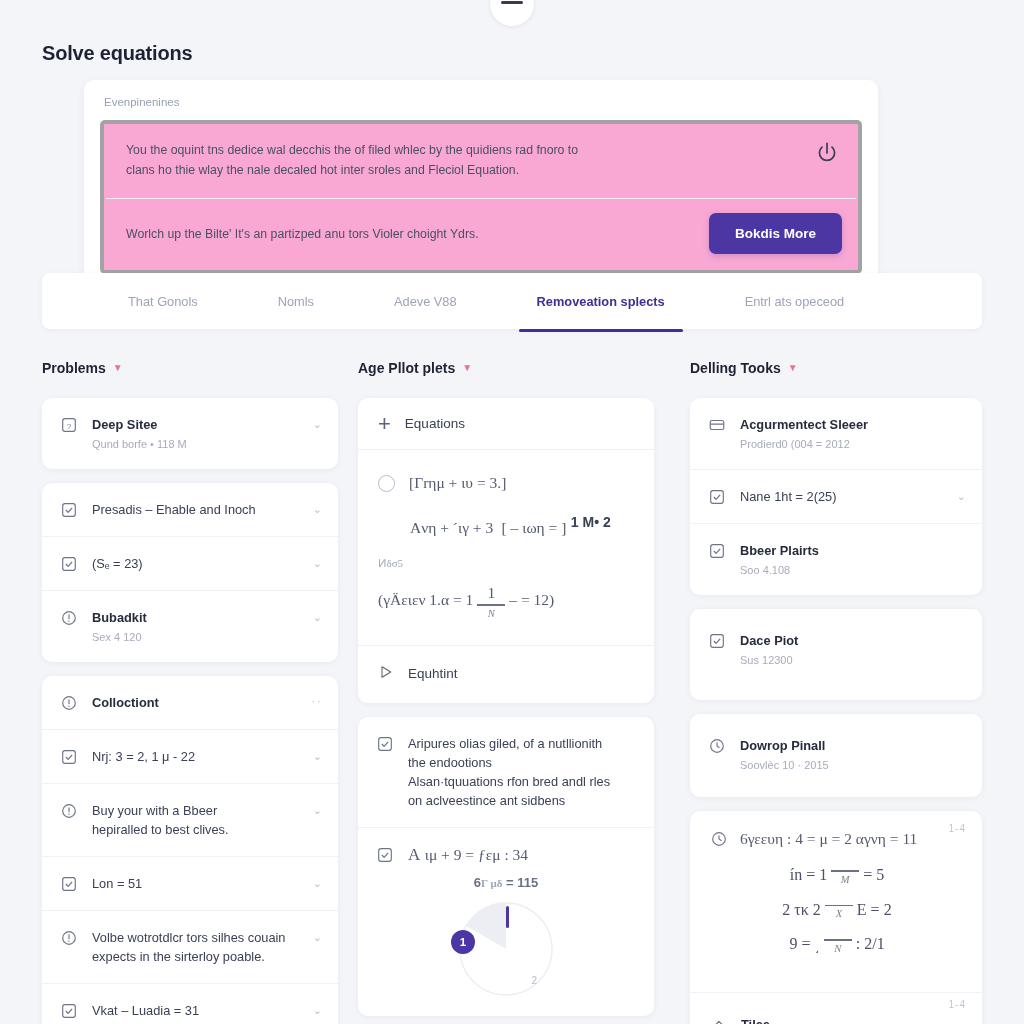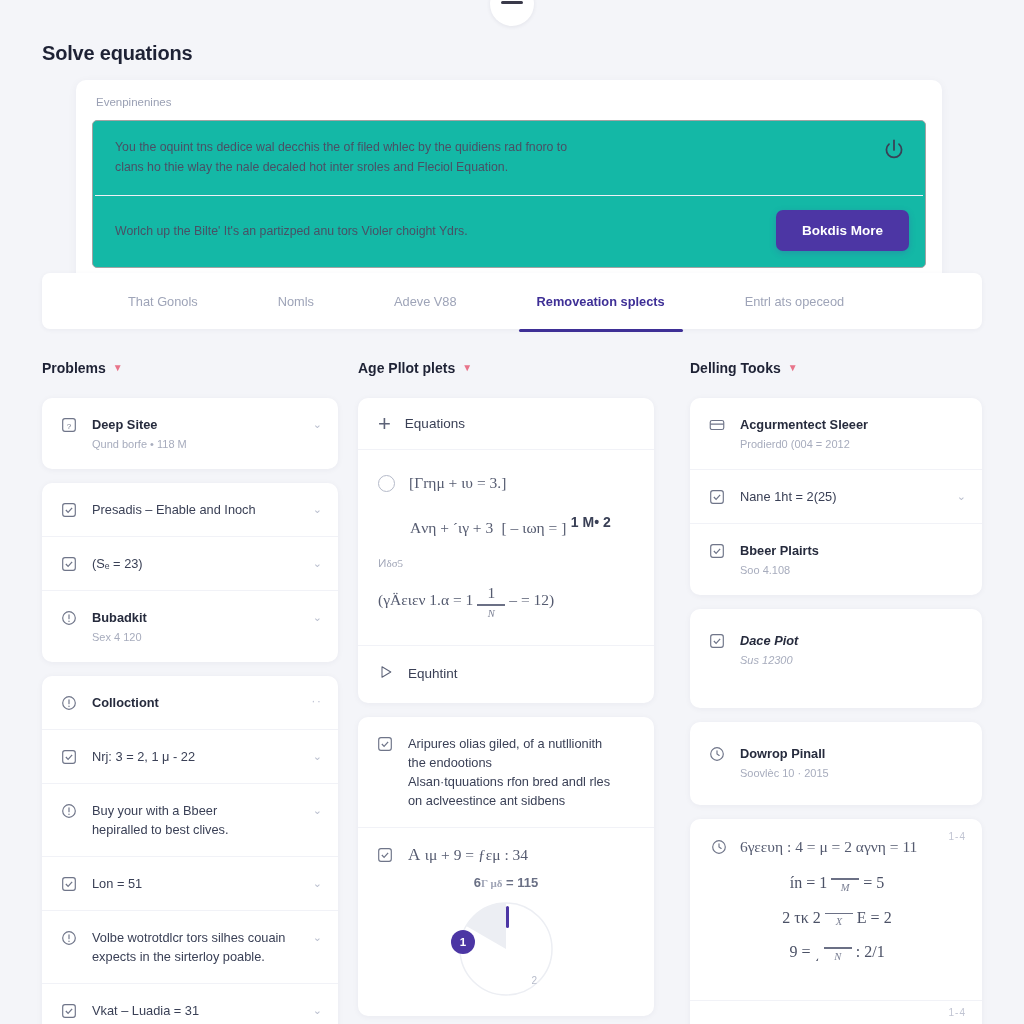--- a/index.html
+++ b/index.html
@@ -22,27 +22,27 @@
   .top-pill .bar { width: 22px; height: 3px; background: #3a3a4a; border-radius: 2px; margin-bottom: 22px; }
 
   
   .page-title {
     position: absolute; left: 42px; top: 42px;
     font-size: 20px; font-weight: bold; letter-spacing: -.2px; color: #1e2235;
   }
 
   
   .banner {
-    position: absolute; left: 76px; top: 80px; width: 866px;
+    position: absolute; left: 84px; top: 80px; width: 794px;
     background: #ffffff; border-radius: 10px;
     box-shadow: 0 2px 10px rgba(40,40,80,.05);
     padding: 14px 16px 16px 16px;
   }
   .banner-label { font-size: 11.5px; color: #9aa0b4; padding: 2px 4px 12px 4px; }
-  .banner-inner { border: 1px solid #a3a3a3; border-radius: 5px; background:#14b8a6; }
+  .banner-inner { border: 4px solid #a3a3a3; border-radius: 5px; background:#f9a8d4; }
   .banner-row1 { display: flex; align-items: flex-start; padding: 16px 18px 18px 22px; gap: 14px; }
   .banner-text { flex: 1; font-size: 12.3px; line-height: 20px; color: #495065; }
   .power-icon { width: 26px; height: 26px; flex: none; color: #3b3f55; }
   .banner-div { height: 1px; background: #eef0f5; margin: 0 2px; }
   .banner-row2 { display: flex; align-items: center; padding: 14px 16px 16px 22px; gap: 14px; min-height: 66px; }
   .banner-note { flex: 1; font-size: 12.3px; color: #495065; }
   .cta {
     background: #4c36a4; color: #fff; border: none; border-radius: 7px;
     padding: 13px 26px; font-size: 13.5px; font-weight: bold;
     font-family: "Liberation Sans", sans-serif; cursor: pointer;
@@ -447,21 +447,21 @@
           </svg>
         </span>
         <div class="row-body">
           <div class="row-title bold">Bbeer Plairts</div>
           <div class="row-sub">Soo 4.108</div>
         </div>
       </div>
     </div>
 
     <div class="card">
-      <div class="row" style="padding-top:22px;padding-bottom:40px;font-style:italic;">
+      <div class="row" style="padding-top:22px;padding-bottom:32px;">
         <span class="ic">
           <svg viewBox="0 0 20 20" fill="none" stroke="currentColor" stroke-width="1.3">
             <rect x="3" y="3" width="14" height="14" rx="2.5"></rect>
               <path d="M6.5 10l2.5 2.6 4.5-5" stroke-width="1.4"></path>
           </svg>
         </span>
         <div class="row-body">
           <div class="row-title bold">Dace Piot</div>
           <div class="row-sub">Sus 12300</div>
         </div>

